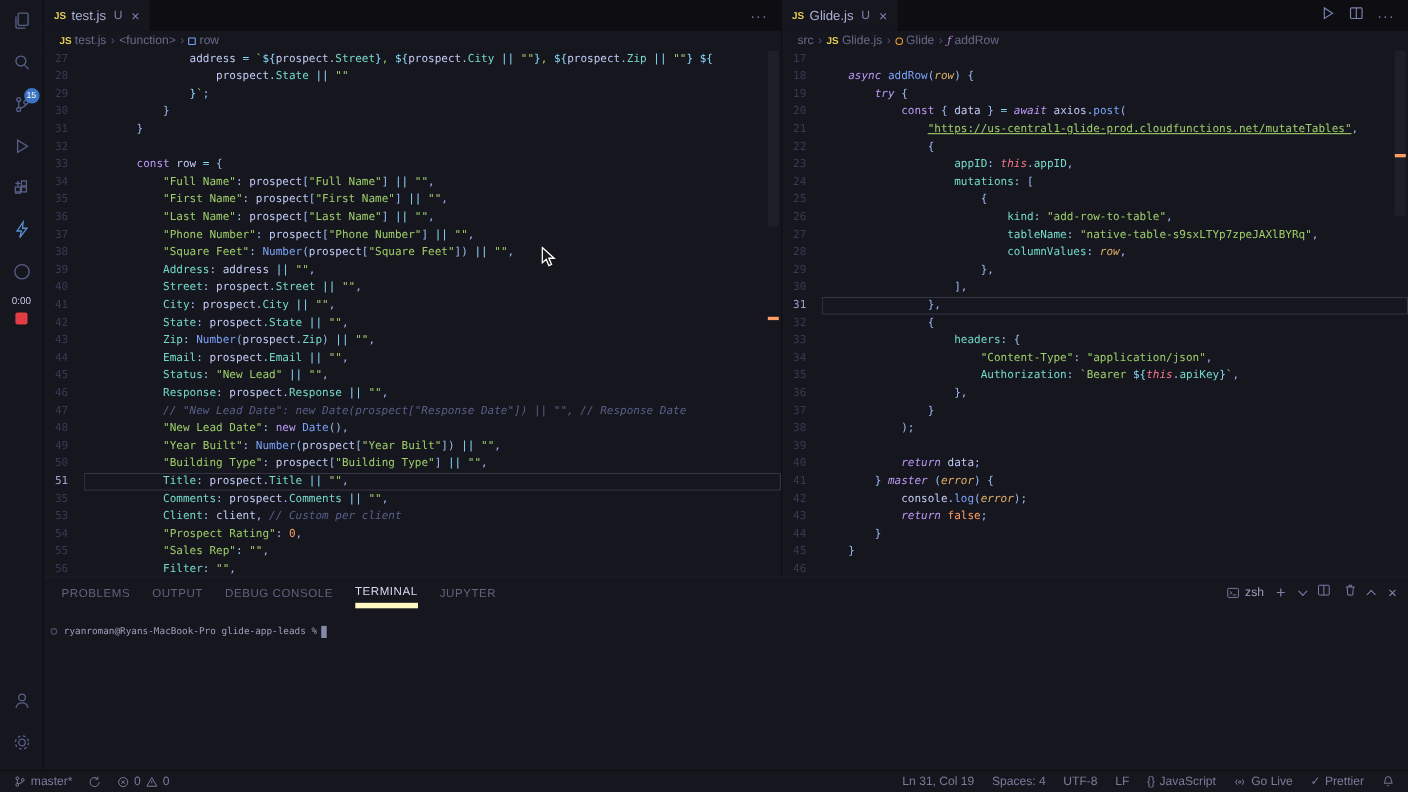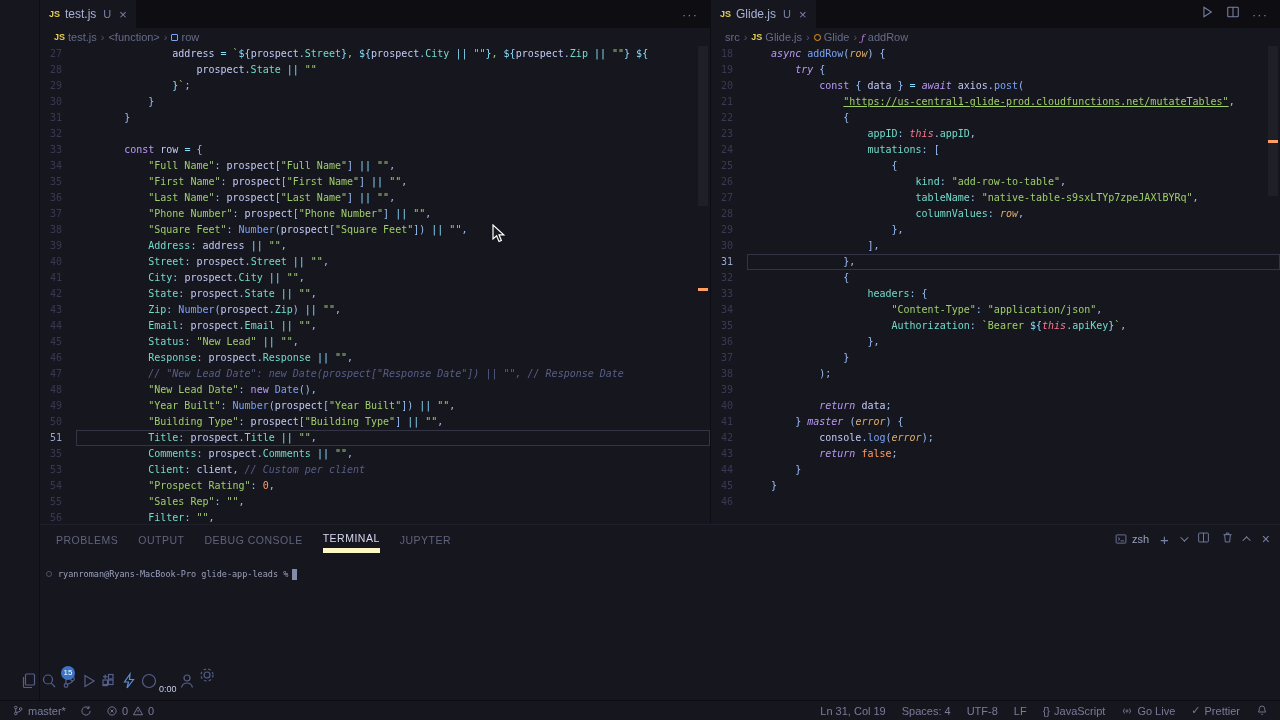--- a/index.html
+++ b/index.html
@@ -3,21 +3,21 @@
 <meta charset="utf-8">
 <style>
   * { box-sizing: border-box; }
   html,body { margin:0; padding:0; background:#000; }
   .screen {
     position:relative; width:1280px; height:720px; overflow:hidden;
     background:#16161e; font-family:"Liberation Sans", sans-serif;
     color:#787c99; -webkit-font-smoothing:antialiased;
   }
   
-  .activitybar { position:absolute; left:0; top:0; width:40px; height:700px; background:#16161e; border-right:1px solid #0d0d12; display:flex; flex-direction:row; align-items:flex-end; z-index:5;padding-left:19px; }
+  .activitybar { position:absolute; left:0; top:0; width:40px; height:700px; background:#16161e; border-right:1px solid #0d0d12; display:flex; flex-direction:column; align-items:center; z-index:5; }
   .ab-icon { position:relative; width:40px; height:38px; display:flex; align-items:center; justify-content:center; color:#565f89; cursor:pointer; }
   .ab-icon svg { stroke:#565f89; fill:none; stroke-width:1.2; }
   .ab-badge { position:absolute; top:4px; right:4px; min-width:14px; height:14px; border-radius:8px; background:#3b74c4; color:#fff; font-size:8px; line-height:14px; text-align:center; padding:0 2px; }
   .ab-timer { font-size:9px; color:#c7cbe8; margin:2px 0 6px 0; }
   .ab-rec { width:11px; height:11px; background:#e13d45; border-radius:2px; margin-bottom:8px; }
   .ab-spacer { flex:1; }
   
   .group { position:absolute; top:0; height:524px; background:#16161e; }
   .group-left  { left:40px;  width:670px; }
   .group-right { left:710px; width:570px; border-left:1px solid #0d0d12; }
@@ -242,20 +242,21 @@
         <span class="sym-class"></span>
         <span>Glide</span>
       </span>
       <span class="bc-sep">›</span>
       <span class="bc-item">
         <span class="sym-method">ƒ</span>
         <span>addRow</span>
       </span>
     </div>
     <div class="code" id="code-right">
+        <div class="cl"><span class="ln">17</span><span class="lc"></span></div>
         <div class="cl"><span class="ln">18</span><span class="lc"><span class="tk-v">    </span><span class="tk-ki">async </span><span class="tk-f">addRow</span><span class="tk-pu">(</span><span class="tk-pa">row</span><span class="tk-pu">) {</span></span></div>
         <div class="cl"><span class="ln">19</span><span class="lc"><span class="tk-v">        </span><span class="tk-ki">try </span><span class="tk-pu">{</span></span></div>
         <div class="cl"><span class="ln">20</span><span class="lc"><span class="tk-v">            </span><span class="tk-k">const </span><span class="tk-pu">{ </span><span class="tk-v">data</span><span class="tk-pu"> } </span><span class="tk-o">= </span><span class="tk-ki">await </span><span class="tk-v">axios</span><span class="tk-pu">.</span><span class="tk-f">post</span><span class="tk-pu">(</span></span></div>
         <div class="cl"><span class="ln">21</span><span class="lc"><span class="tk-v">                </span><span class="tk-u">"https://us-central1-glide-prod.cloudfunctions.net/mutateTables"</span><span class="tk-pu">,</span></span></div>
         <div class="cl"><span class="ln">22</span><span class="lc"><span class="tk-pu">                {</span></span></div>
         <div class="cl"><span class="ln">23</span><span class="lc"><span class="tk-v">                    </span><span class="tk-p">appID</span><span class="tk-pu">: </span><span class="tk-th">this</span><span class="tk-pu">.</span><span class="tk-p">appID</span><span class="tk-pu">,</span></span></div>
         <div class="cl"><span class="ln">24</span><span class="lc"><span class="tk-v">                    </span><span class="tk-p">mutations</span><span class="tk-pu">: [</span></span></div>
         <div class="cl"><span class="ln">25</span><span class="lc"><span class="tk-pu">                        {</span></span></div>
         <div class="cl"><span class="ln">26</span><span class="lc"><span class="tk-v">                            </span><span class="tk-p">kind</span><span class="tk-pu">: </span><span class="tk-s">"add-row-to-table"</span><span class="tk-pu">,</span></span></div>
         <div class="cl"><span class="ln">27</span><span class="lc"><span class="tk-v">                            </span><span class="tk-p">tableName</span><span class="tk-pu">: </span><span class="tk-s">"native-table-s9sxLTYp7zpeJAXlBYRq"</span><span class="tk-pu">,</span></span></div>

